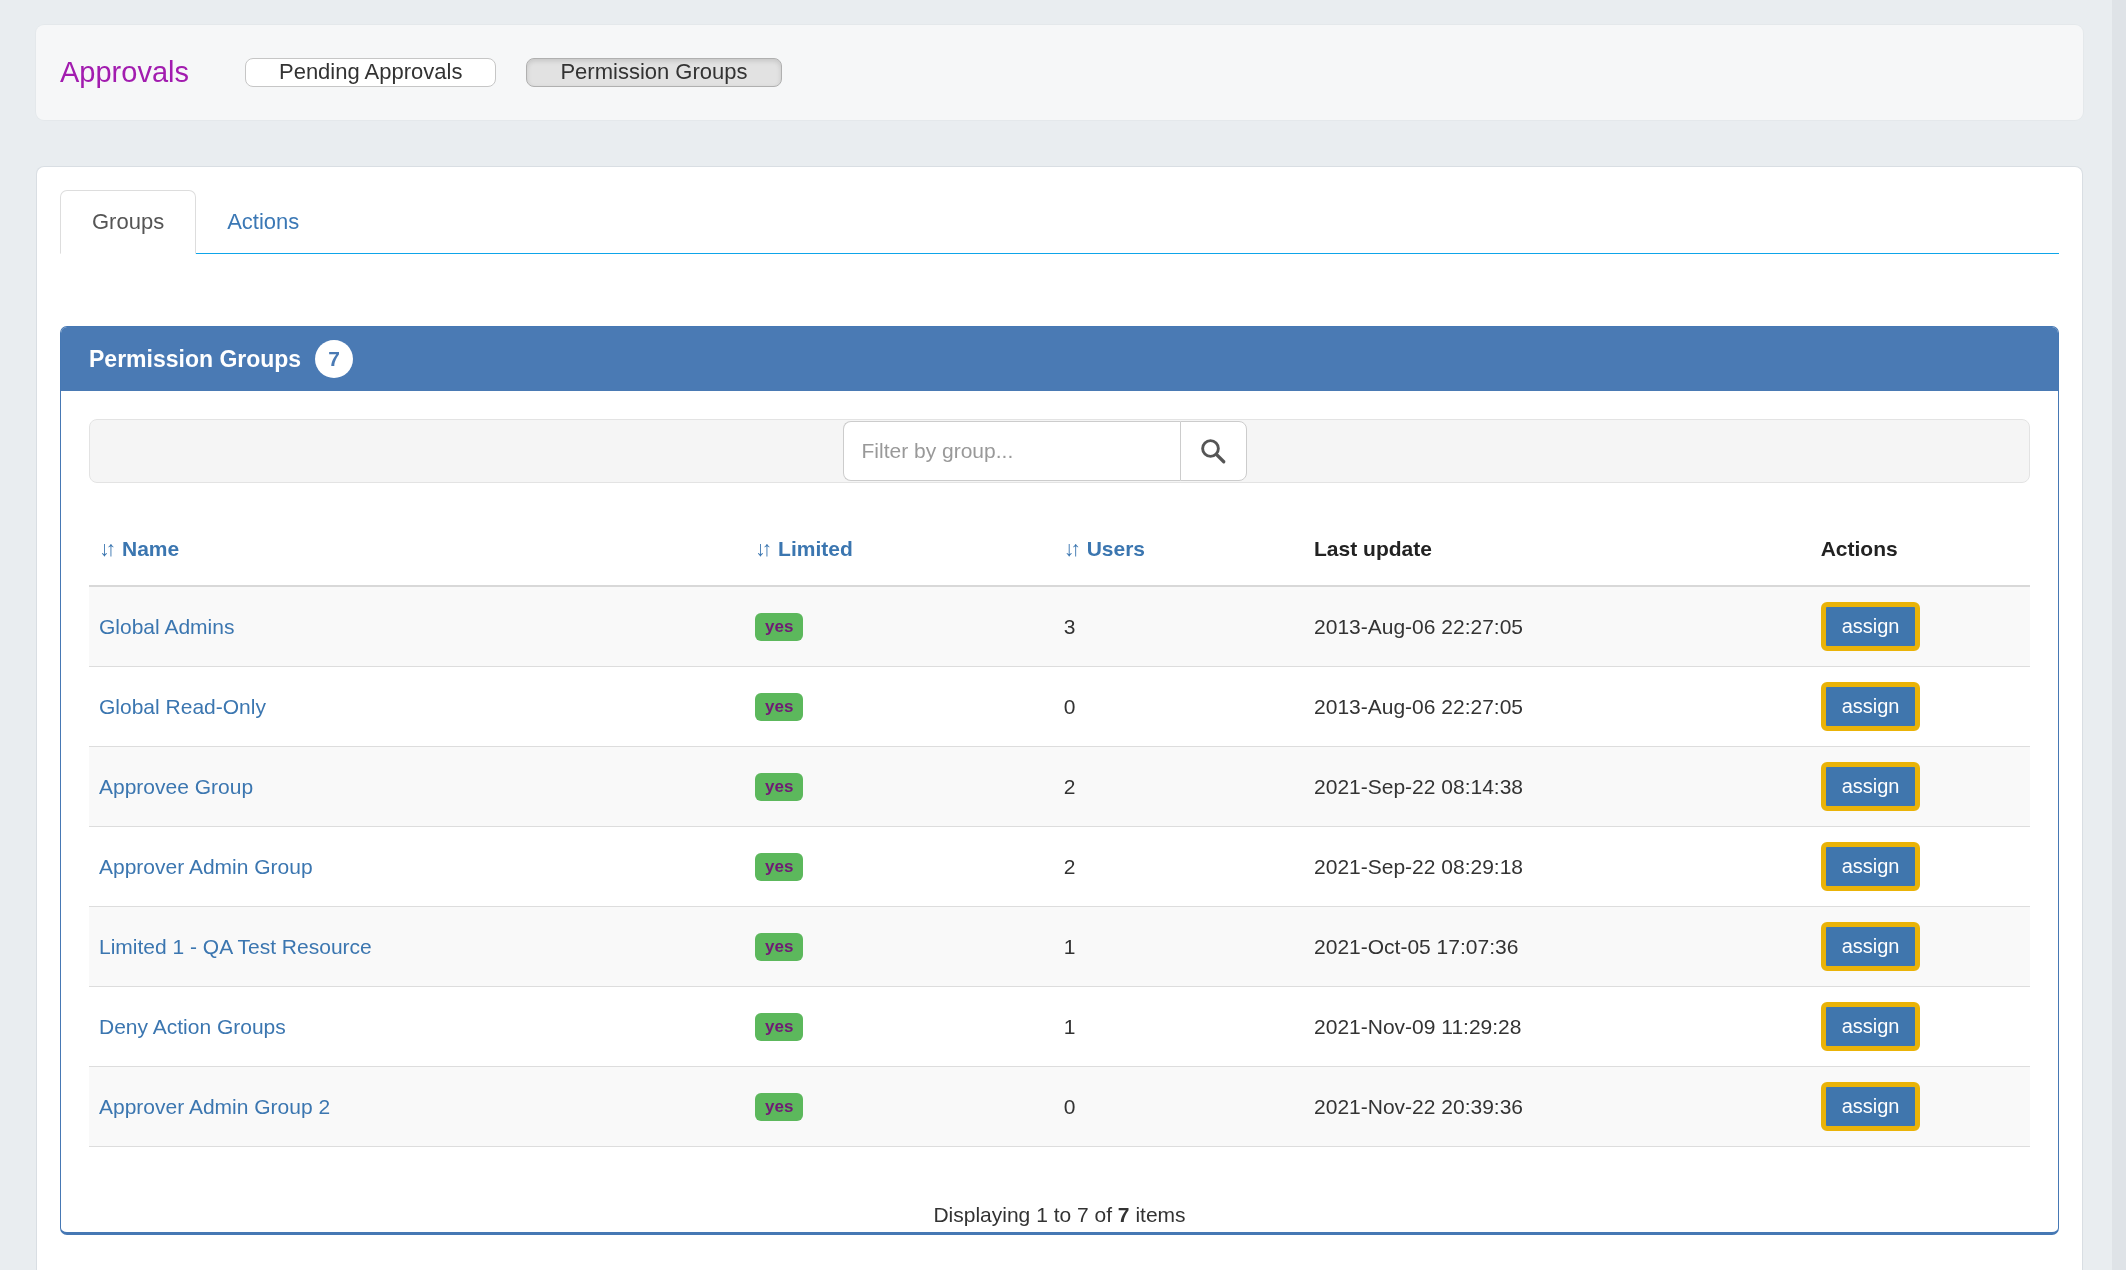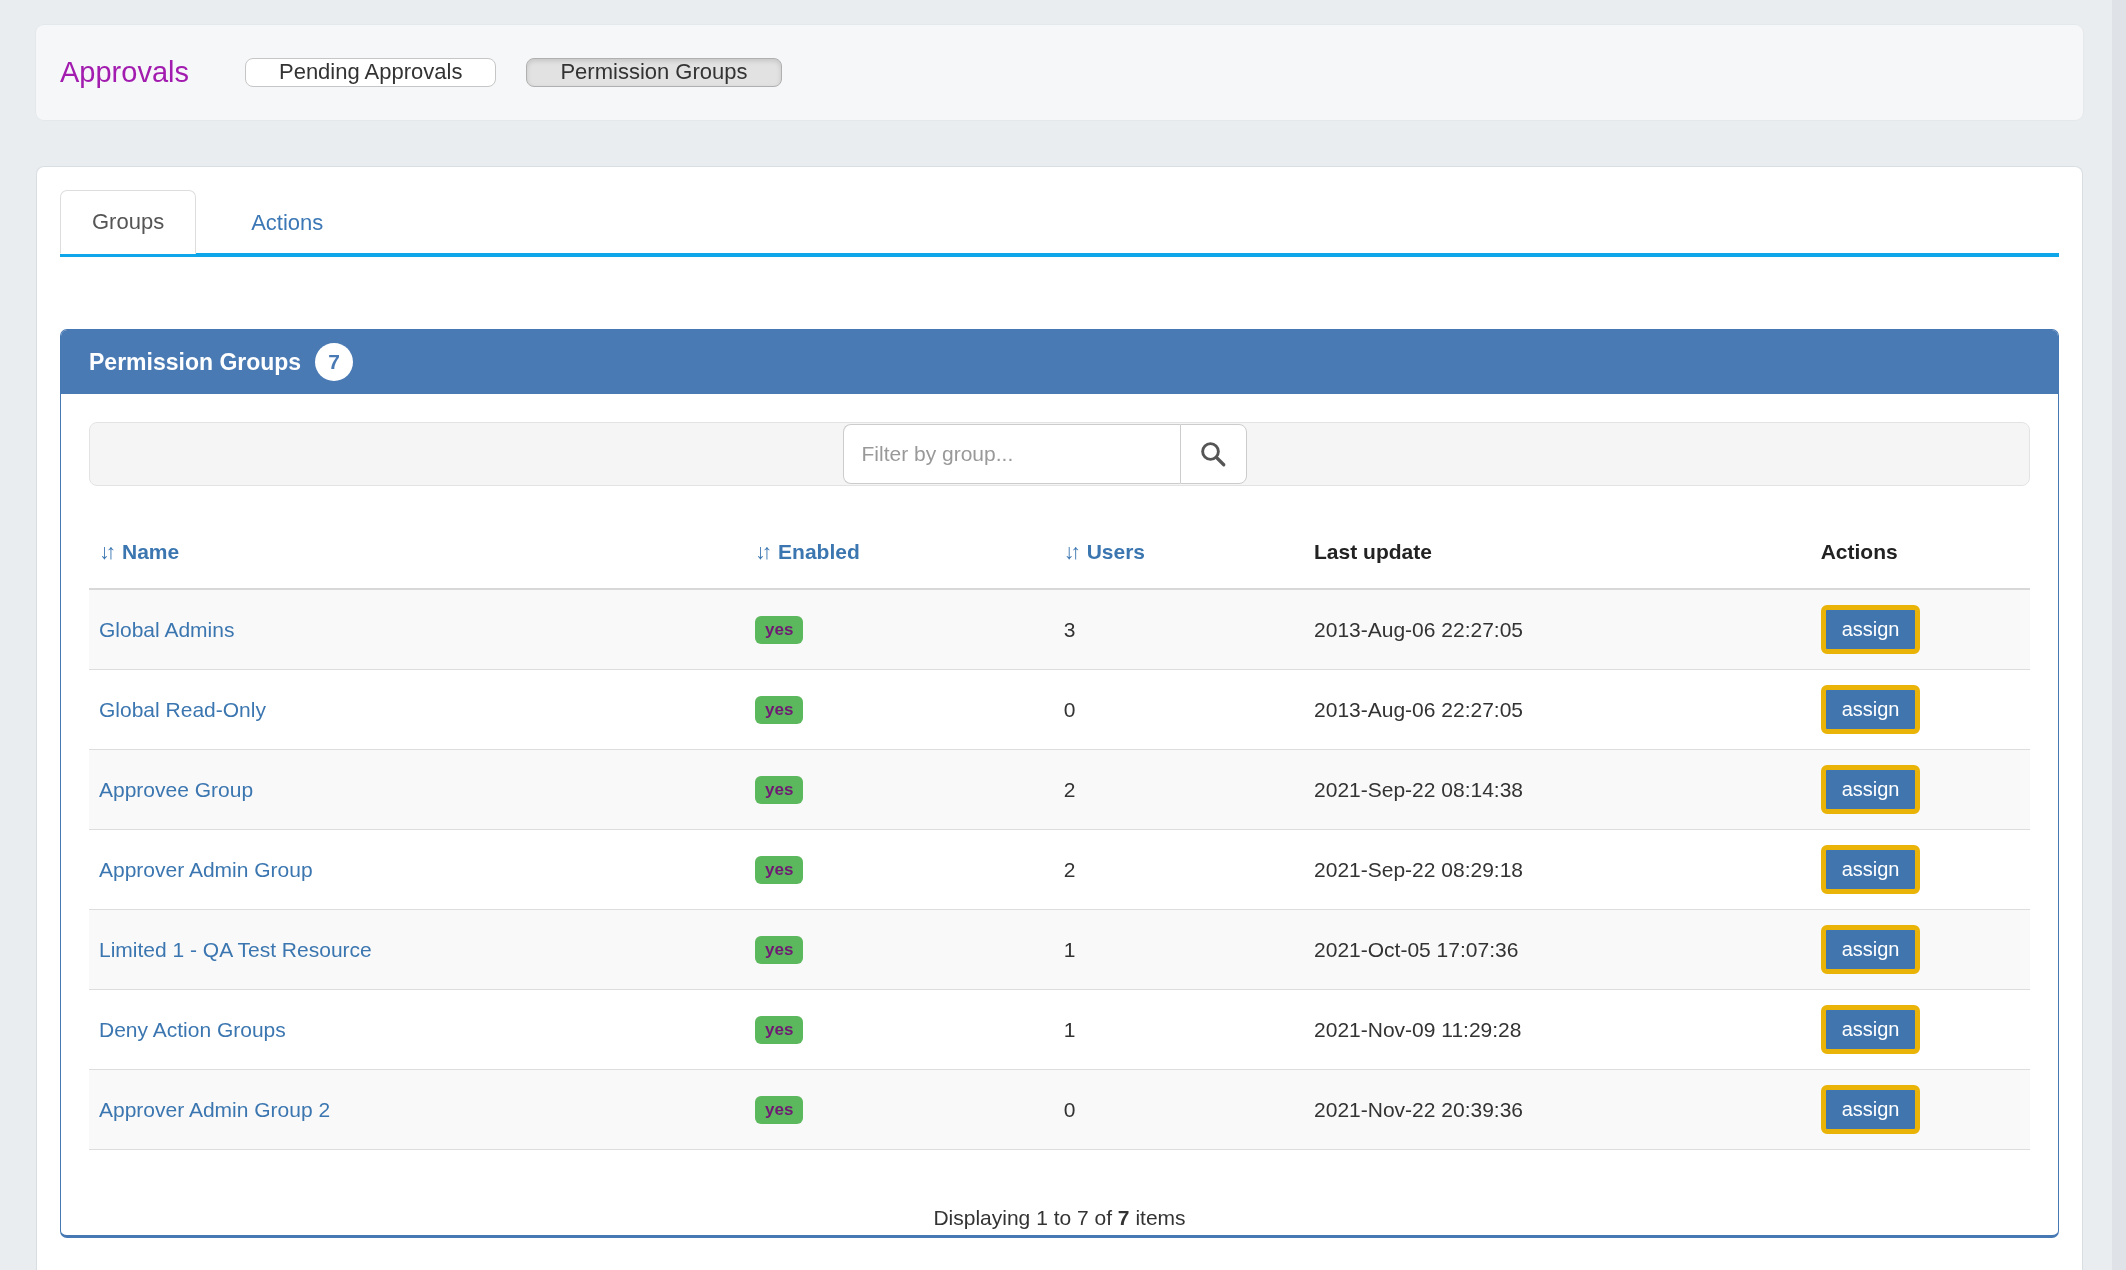--- a/index.html
+++ b/index.html
@@ -34,22 +34,22 @@
   
   .card {
     position: absolute; left: 36px; top: 166px; width: 2047px; bottom: 0;
     background: #fff; border: 1px solid #d9dee3; border-bottom: none;
     border-radius: 8px 8px 0 0;
   }
 
   
   .tabs {
     margin: 23px 23px 0 23px;
-    border-bottom: 4px solid #0ea5e9;
-    display: flex; align-items: flex-end; gap: 24px;
+    border-bottom: 1px solid #0ea5e9;
+    display: flex; align-items: center;
   }
   .tab {
     font-size: 22px; padding: 18px 31px; margin-bottom: -1px;
     cursor: pointer; line-height: 1.2; background: transparent; border: none;
     font-family: inherit;
   }
   .tab.active {
     color: #555; background: #fff;
     border: 1px solid #ddd; border-bottom: 1px solid #fff;
     border-radius: 7px 7px 0 0;
@@ -180,21 +180,21 @@
         <colgroup>
           <col style="width:33.8%">
             <col style="width:15.9%">
             <col style="width:12.9%">
           <col style="width:26.1%">
             <col style="width:11.3%">
         </colgroup>
         <thead>
           <tr>
             <th class="sortable"><span class="sort-glyph">↓↑</span><span>Name</span></th>
-            <th class="sortable"><span class="sort-glyph">↓↑</span><span>Enabled</span></th>
+            <th class="sortable"><span class="sort-glyph">↓↑</span><span>Limited</span></th>
             <th class="sortable"><span class="sort-glyph">↓↑</span><span>Users</span></th>
             <th class="plain">Last update</th>
             <th class="plain">Actions</th>
           </tr>
         </thead>
         <tbody>
           <tr>
             <td><a class="group-link">Global Admins</a></td>
             <td><span class="badge-yes">yes</span></td>
             <td class="users-cell">3</td>

